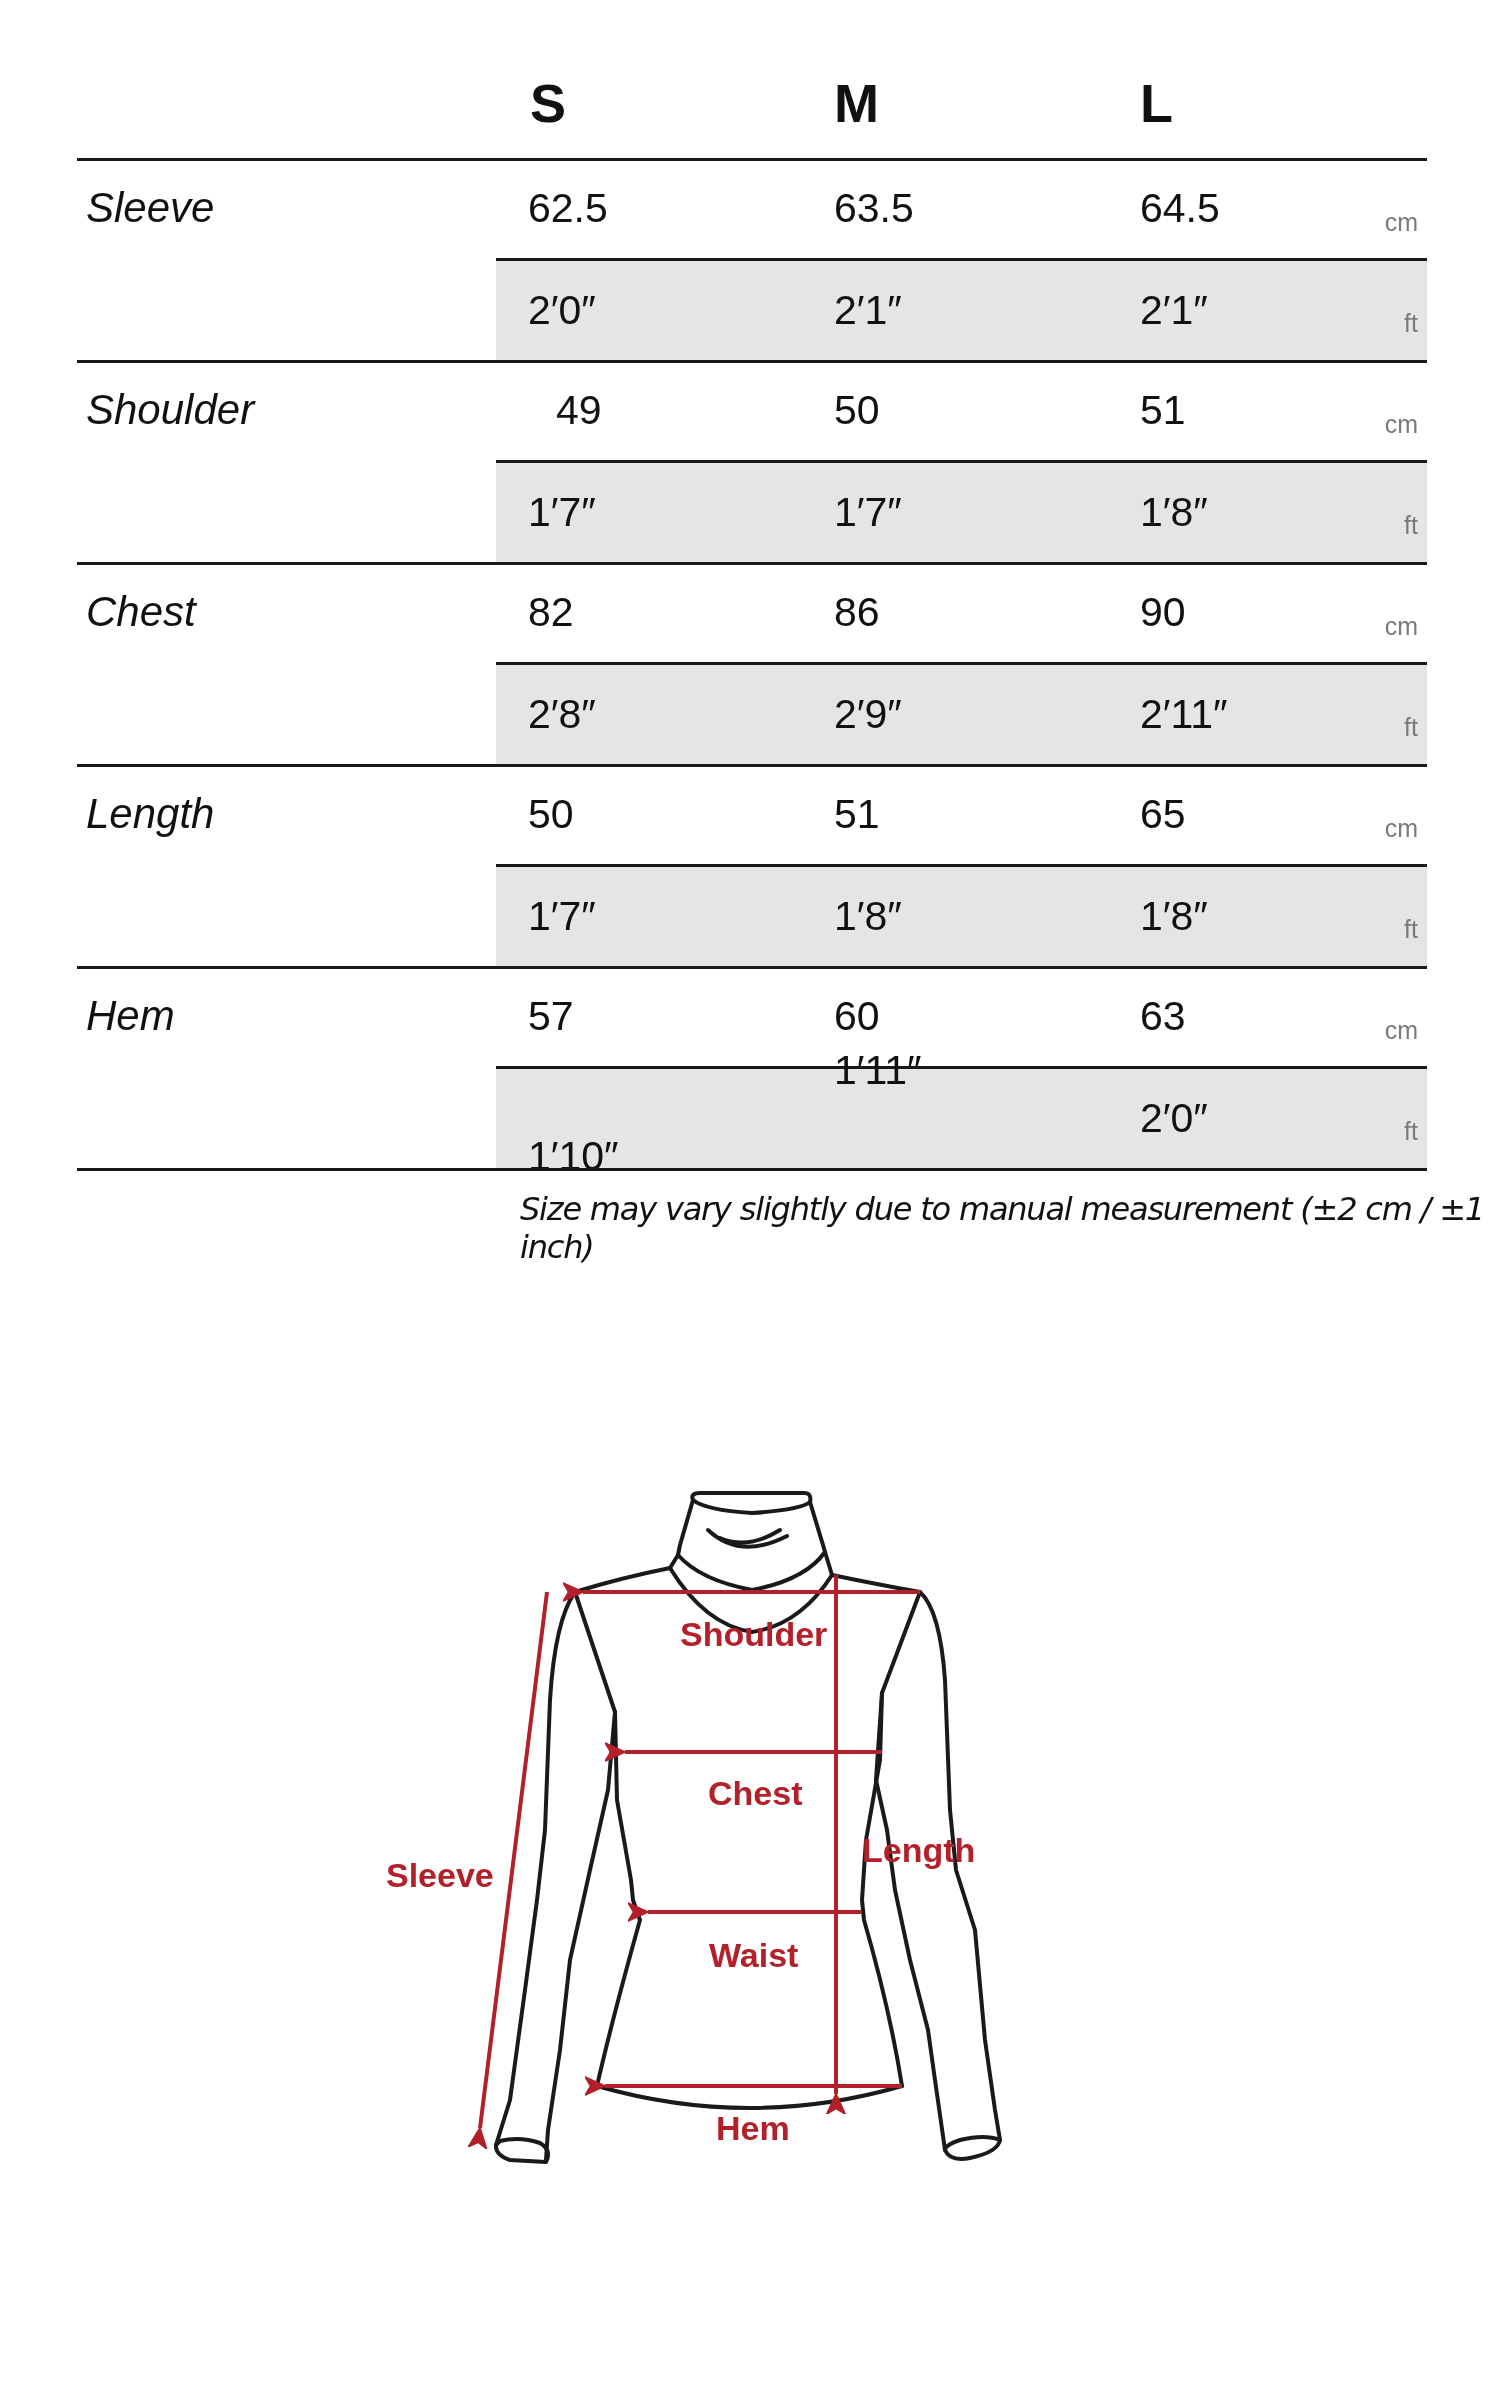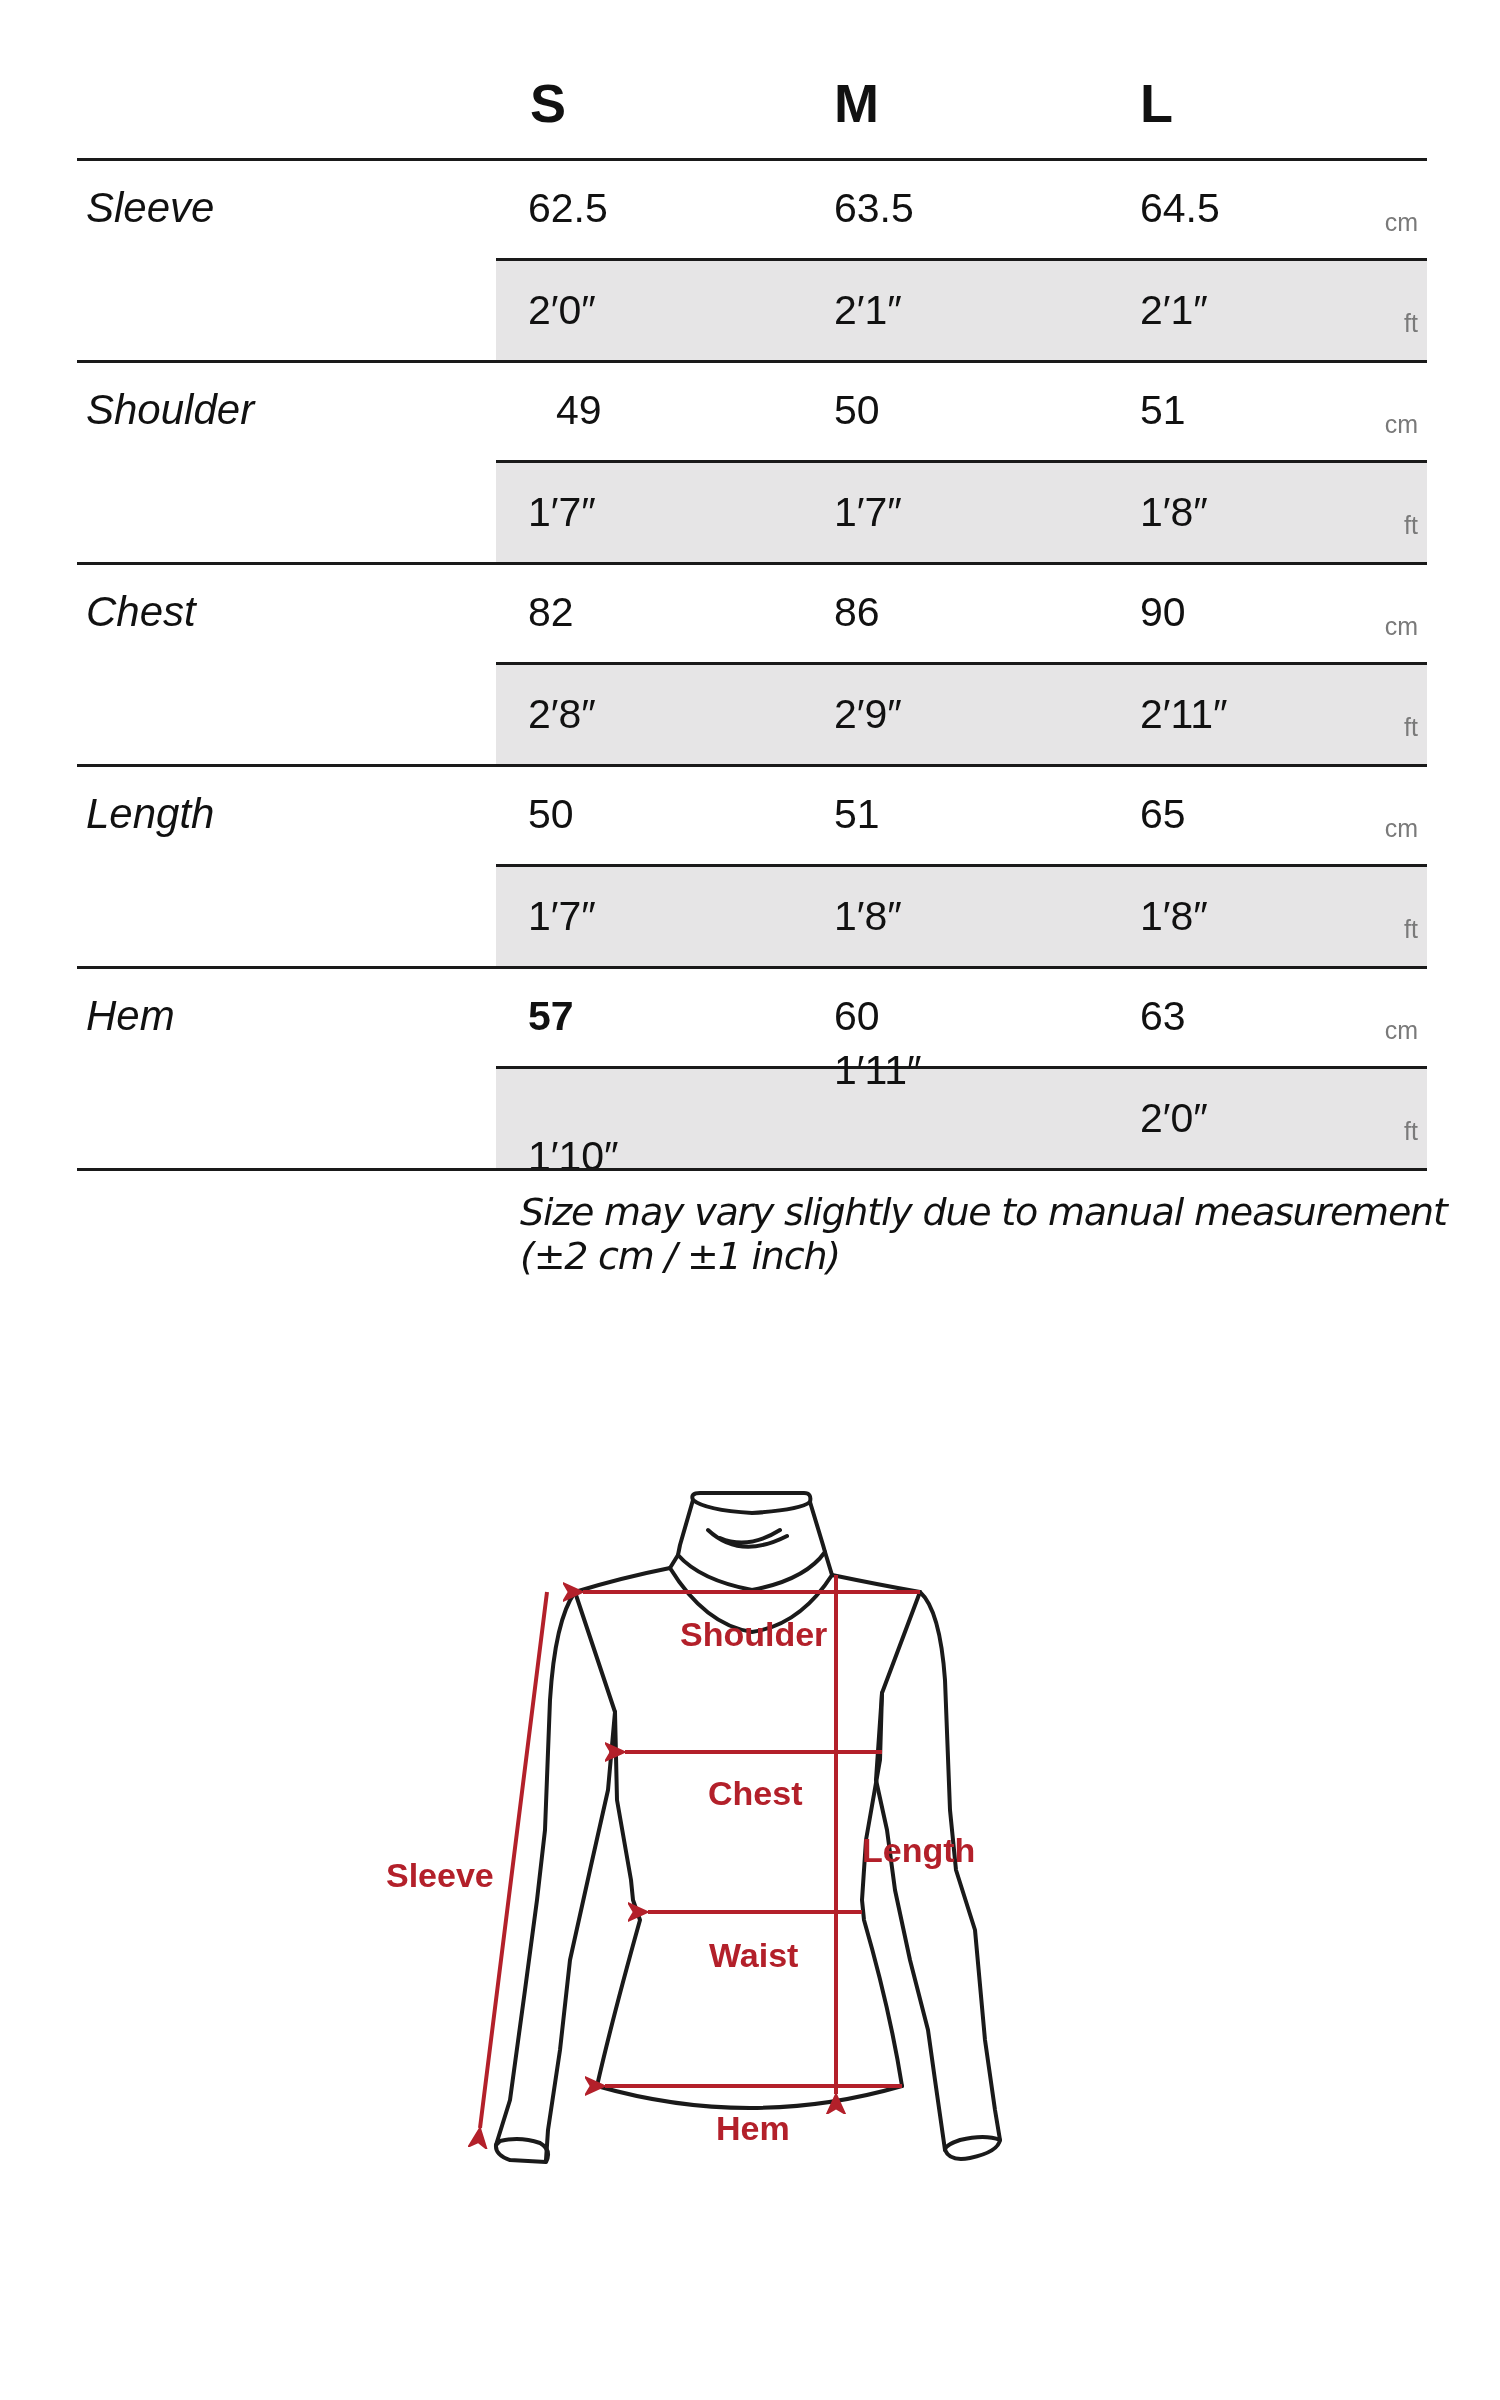--- a/index.html
+++ b/index.html
@@ -6,21 +6,21 @@
   body { width:1500px; height:2400px; position:relative; overflow:hidden;
          font-family:"Liberation Sans", sans-serif; color:#111; }
   .table { position:absolute; left:77px; top:0; width:1350px; }
   .hdr { position:absolute; top:76px; font-weight:bold; font-size:54px; line-height:1; }
   .hline { position:absolute; left:77px; width:1350px; height:3px; background:#1a1a1a; }
   .subline { position:absolute; left:496px; width:931px; height:3px; background:#1a1a1a; }
   .shade { position:absolute; left:496px; width:931px; background:#e6e5e6; }
   .label { position:absolute; left:86px; font-style:italic; font-size:42px; line-height:1; }
   .val { position:absolute; font-size:41px; line-height:1; }
   .unit { position:absolute; right:82px; font-size:25px; color:#7a7a7a; line-height:1; }
-  .note { position:absolute; left:520px; top:1190px; font-style:italic; font-size:38px; color:#111;
+  .note { position:absolute; left:520px; top:1190px; font-style:italic; font-size:32px; color:#111;
           font-family:"DejaVu Sans", sans-serif; letter-spacing:-1.2px; }
   svg.garment { position:absolute; left:0; top:0; }
   .dlabel { font-family:"Liberation Sans", sans-serif; font-weight:bold; font-size:34px; fill:#b3202a; }
 </style>
 </head>
 <body>
 
 <div class="table"></div>
 
 <div class="hdr" style="left:530px;">S</div>
@@ -76,21 +76,21 @@
 <div class="unit" style="top:816px;">cm</div>
 <div class="subline" style="top:864px;"></div>
 <div class="val" style="left:528px;top:896px;">1′7″</div>
 <div class="val" style="left:834px;top:896px;">1′8″</div>
 <div class="val" style="left:1140px;top:896px;">1′8″</div>
 <div class="unit" style="top:917px;">ft</div>
 <div class="hline" style="top:966px;"></div>
 
 <div class="shade" style="top:1069px;height:99px;"></div>
 <div class="label" style="top:995px;">Hem</div>
-<div class="val" style="left:528px;top:996px;font-weight:bold;">57</div>
+<div class="val" style="left:528px;top:996px;">57</div>
 <div class="val" style="left:834px;top:996px;">60</div>
 <div class="val" style="left:1140px;top:996px;">63</div>
 <div class="unit" style="top:1018px;">cm</div>
 <div class="subline" style="top:1066px;"></div>
 <div class="val" style="left:528px;top:1136px;">1′10″</div>
 <div class="val" style="left:834px;top:1050px;text-align:right;">1′11″</div>
 <div class="val" style="left:1140px;top:1098px;">2′0″</div>
 <div class="unit" style="top:1119px;">ft</div>
 <div class="hline" style="top:1168px;"></div>
 

